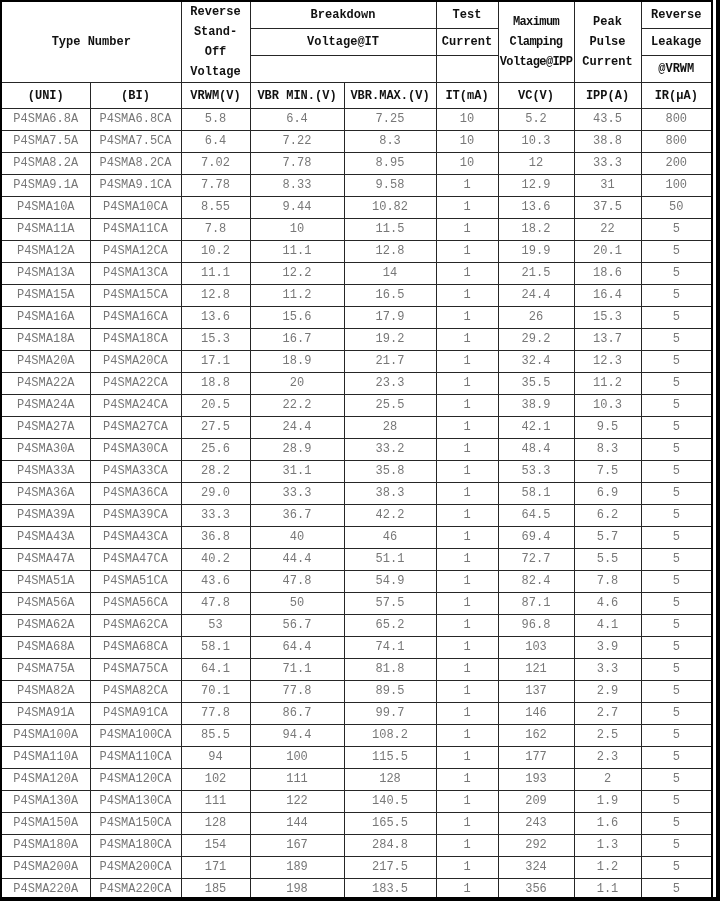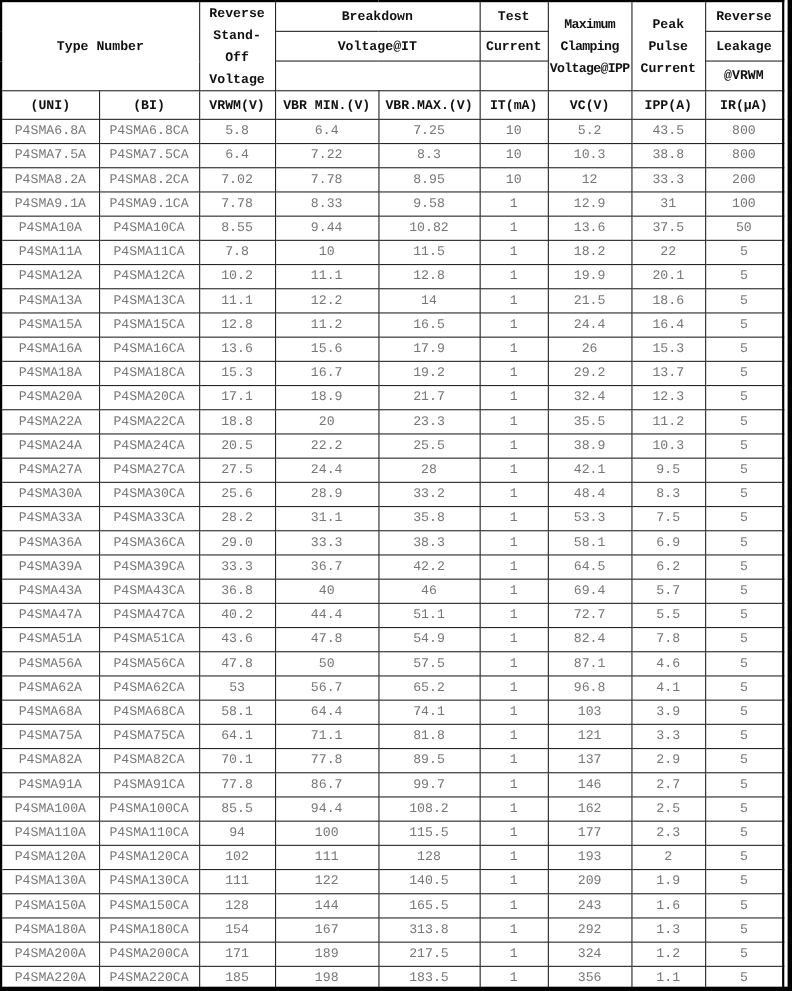--- a/index.html
+++ b/index.html
@@ -475,21 +475,21 @@
           <td>1</td>
           <td>243</td>
           <td>1.6</td>
           <td>5</td>
         </tr>
         <tr>
           <td>P4SMA180A</td>
           <td>P4SMA180CA</td>
           <td>154</td>
           <td>167</td>
-          <td>313.8</td>
+          <td>284.8</td>
           <td>1</td>
           <td>292</td>
           <td>1.3</td>
           <td>5</td>
         </tr>
         <tr>
           <td>P4SMA200A</td>
           <td>P4SMA200CA</td>
           <td>171</td>
           <td>189</td>

